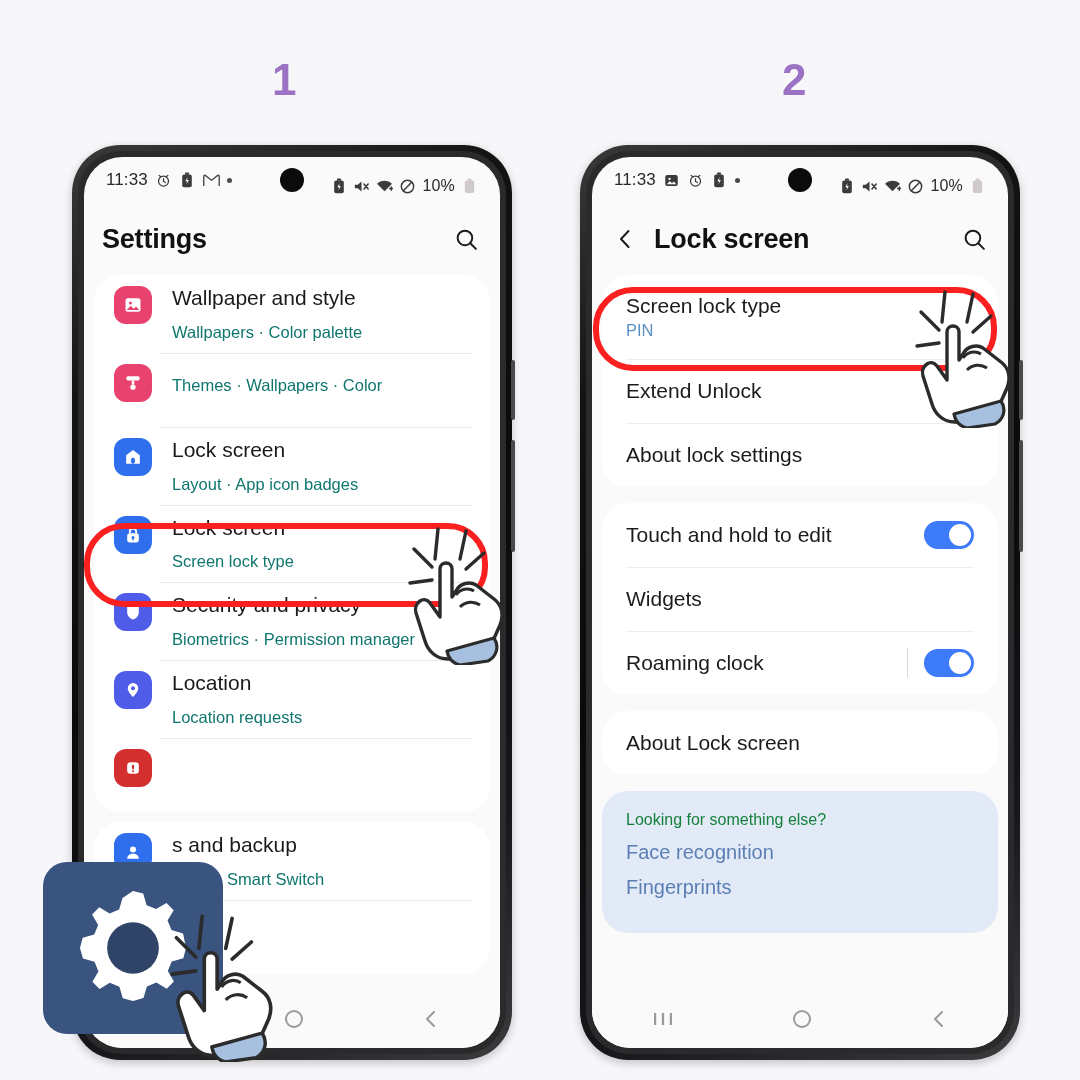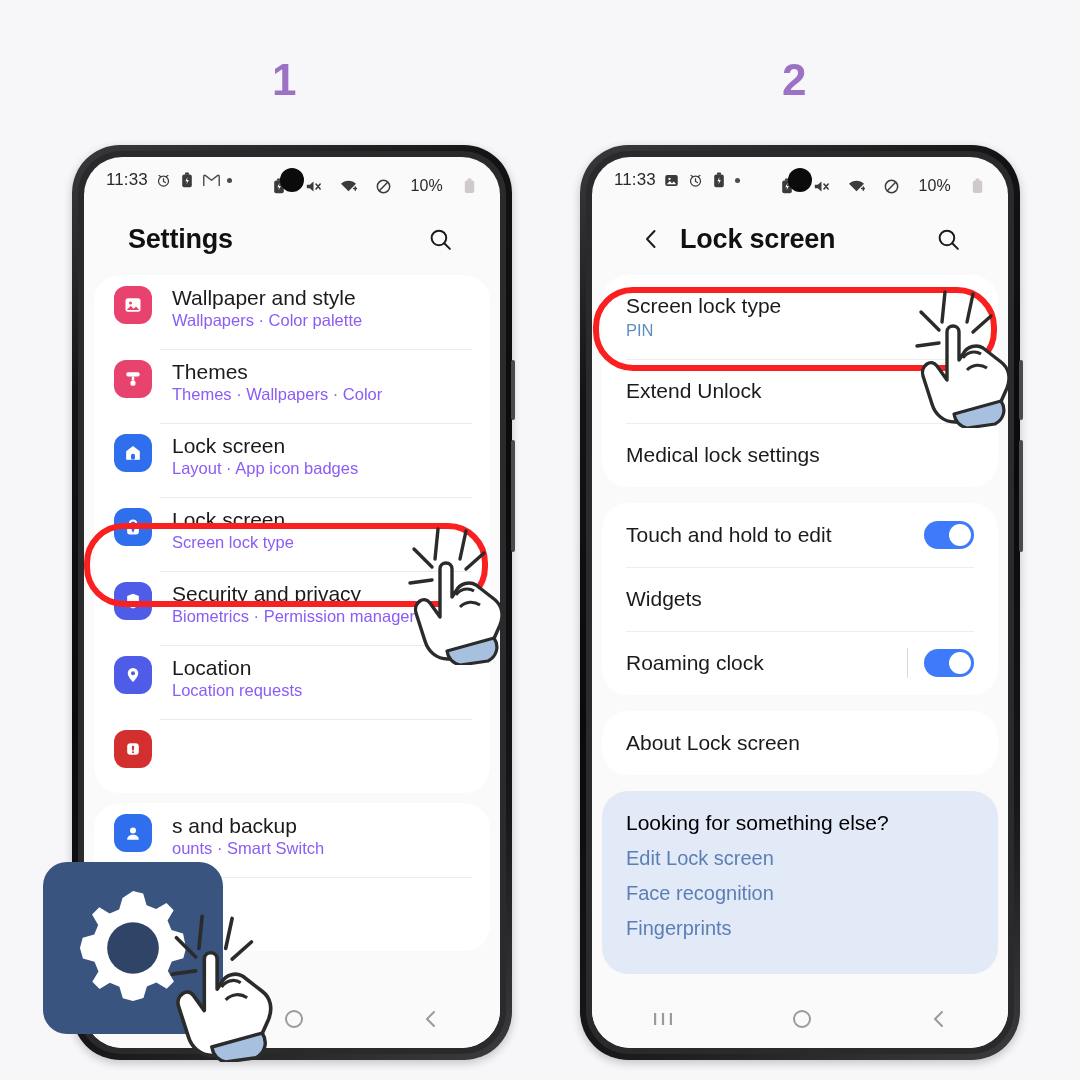--- a/index.html
+++ b/index.html
@@ -65,41 +65,41 @@
   .statusbar {
     position: relative;
     height: 46px;
     display: flex;
     align-items: center;
     padding: 0 22px;
     font-size: 16.5px;
     color: #2a2a2a;
   }
   .sb-left { display: flex; align-items: center; gap: 7px; }
-  .sb-right { margin-left: auto; display: flex; align-items: center; gap: 18px; margin-top: 12px; }
+  .sb-right { margin-left: auto; display: flex; align-items: center; gap: 6px; margin-top: 12px; }
   .sb-time { font-size: 17px; font-weight: 400; letter-spacing: .1px; }
   .sb-ico { display: inline-flex; width: 17px; height: 17px; align-items: center; justify-content: center; }
   .sb-ico svg { display:block; }
   .sb-dot { width: 5px; height: 5px; border-radius: 50%; background: #4a4a4a; display: inline-block; }
   .sb-pct { font-size: 16px; letter-spacing: .2px; }
   .camera {
     position: absolute;
     left: 50%; top: 11px;
     transform: translateX(-50%);
     width: 24px; height: 24px;
     border-radius: 50%;
     background: #0b0b0b;
   }
 
   
   .app-header {
     display: flex;
     align-items: center;
     height: 72px;
-    padding: 0 44px;
+    padding: 0 18px;
   }
   .app-header .title {
     font-size: 27px;
     font-weight: 700;
     color: #111;
     letter-spacing: -.2px;
   }
   .app-header .back {
     width: 30px; height: 30px;
     margin-right: 14px;
@@ -141,22 +141,22 @@
   }
   .row .txt { min-width: 0; }
   .row .t1 {
     font-size: 21px;
     color: #1b1b1b;
     line-height: 1.18;
     white-space: nowrap;
   }
   .row .t2 {
     font-size: 16.5px;
-    color: #8b5cf6;
-    margin-top: 0;
+    color: #0f766e;
+    margin-top: 12px;
     white-space: nowrap;
   }
 
   
   .ring {
     position: absolute;
     border: 6px solid #fa2020;
     border-radius: 40px;
     pointer-events: none;
     z-index: 7;
@@ -209,21 +209,21 @@
     background: #fff;
   }
 
   
   .suggest {
     background: #e3eaf7;
     border-radius: 26px;
     margin: 0 10px;
     padding: 20px 24px 22px 24px;
   }
-  .suggest .sg-title { font-size: 21px; color: #000000; }
+  .suggest .sg-title { font-size: 16px; color: #15803d; }
   .suggest .sg-link {
     font-size: 20px;
     color: #5b7fb5;
     margin: 12px 0;
   }
 
   
   .navbar {
     position: absolute;
     left: 0; right: 0; bottom: 0;
@@ -360,21 +360,20 @@
 
           <div class="row">
             <div class="ico" style="background:#e8436f">
               <svg width="20" height="20" viewBox="0 0 24 24">
                   <rect x="4" y="4" width="16" height="5" rx="2" fill="#fff"></rect>
                   <rect x="10.5" y="9" width="3" height="5" fill="#fff"></rect>
                   <rect x="9" y="14" width="6" height="6" rx="2" fill="#fff"></rect>
                 </svg>
             </div>
             <div class="txt">
-              <div class="t1">Themes</div>
               <div class="t2">Themes  ·  Wallpapers  ·  Color</div>
             </div>
           </div>
 
           <div class="row">
             <div class="ico" style="background:#2f6fed">
               <svg width="20" height="20" viewBox="0 0 24 24">
                   <path d="M12 3.5 3.8 10v10h16.4V10z" fill="#fff"></path>
                   <rect x="9.6" y="13" width="4.8" height="7" rx="2.2" fill="#2f6fed"></rect>
                 </svg>
@@ -608,21 +607,21 @@
         <div class="srow" style="min-height:84px">
           <div>
             <div class="st1">Screen lock type</div>
             <div class="st2">PIN</div>
           </div>
         </div>
         <div class="srow">
           <div class="st1">Extend Unlock</div>
         </div>
         <div class="srow">
-          <div class="st1">Medical lock settings</div>
+          <div class="st1">About lock settings</div>
         </div>
       </div>
 
       <div class="card2">
         <div class="srow">
           <div class="st1">Touch and hold to edit</div>
           <div class="right">
             <div class="toggle"></div>
           </div>
         </div>
@@ -639,21 +638,20 @@
       </div>
 
       <div class="card2">
         <div class="srow">
           <div class="st1">About Lock screen</div>
         </div>
       </div>
 
       <div class="suggest">
         <div class="sg-title">Looking for something else?</div>
-        <div class="sg-link">Edit Lock screen</div>
         <div class="sg-link">Face recognition</div>
         <div class="sg-link">Fingerprints</div>
       </div>
 
       <div class="navbar">
         <div class="nav-ico">
           <svg width="26" height="20" viewBox="0 0 26 20">
               <rect x="4" y="4" width="2.2" height="12" fill="#9a9a9a"></rect>
               <rect x="11.9" y="4" width="2.2" height="12" fill="#9a9a9a"></rect>
               <rect x="19.8" y="4" width="2.2" height="12" fill="#9a9a9a"></rect>

